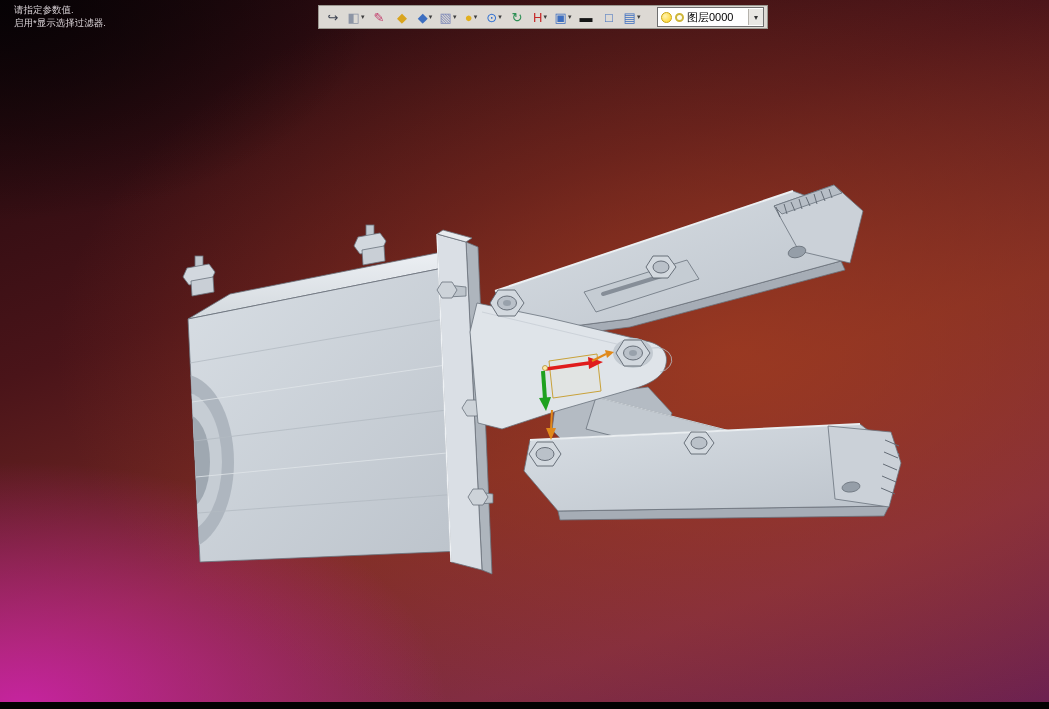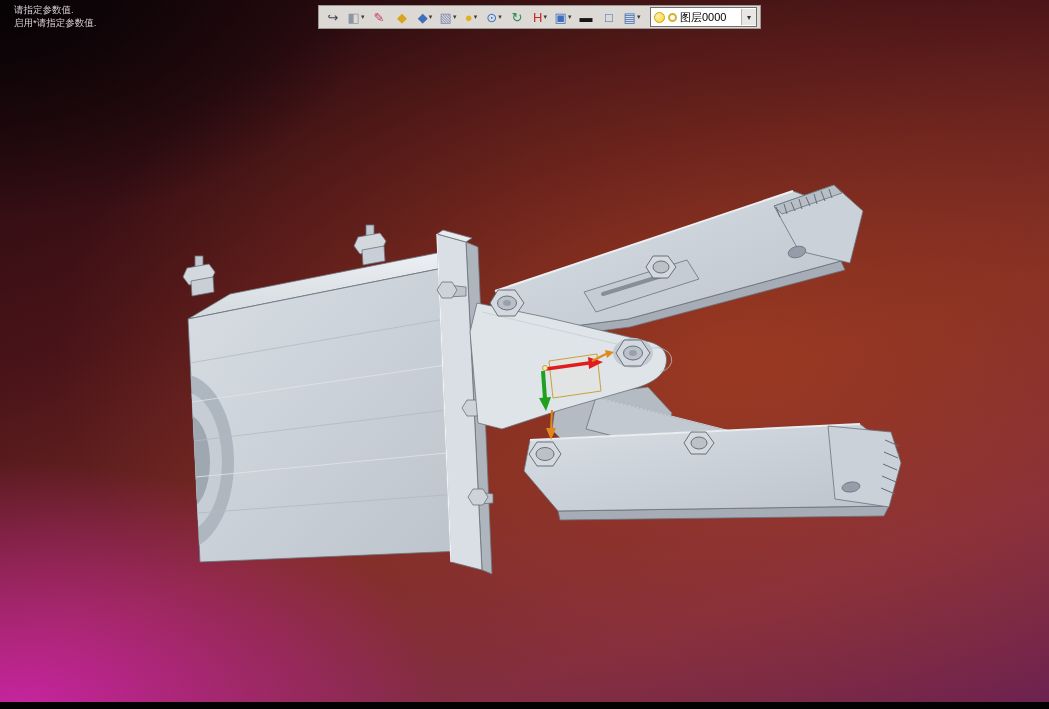--- a/index.html
+++ b/index.html
@@ -12,38 +12,38 @@
       linear-gradient(160deg,#1c070c 0%,#4a1419 35%,#7a2b26 60%,#802c44 80%,#6a2052 100%);
   }
   .status{position:absolute;left:14px;top:3px;color:#d9d2d6;font-size:9.5px;line-height:13px;z-index:5;}
   .toolbar{position:absolute;left:318px;top:5px;height:24px;display:flex;align-items:center;
     background:rgba(226,224,219,0.97);border:1px solid #9b9890;box-sizing:border-box;
     padding:0 3px;gap:1px;z-index:6;}
   .tb-btn{display:flex;align-items:center;justify-content:center;min-width:22px;height:20px;cursor:default;}
   .tb-btn .glyph{font-size:13px;line-height:1;}
   .chev{font-size:7px;color:#3c3c3c;margin-left:1px;}
   .combo{display:flex;align-items:center;background:#ffffff;border:1px solid #6e6e6e;height:18px;
-    margin-left:6px;padding-left:3px;gap:3px;}
+    margin-left:13px;padding-left:3px;gap:3px;}
   .bulb{width:9px;height:9px;border-radius:50%;
     background:radial-gradient(circle at 35% 35%, #fff3b0, #ffd21e);border:1px solid #c9a50f;}
   .ring{width:8px;height:8px;border-radius:50%;background:#fdfbee;border:2px solid #cdb53a;box-sizing:border-box;width:9px;height:9px;}
   .combo-text{font-size:11px;color:#000;min-width:56px;}
   .combo-arrow{width:14px;height:16px;display:flex;align-items:center;justify-content:center;
     background:#e9e7e3;border-left:1px solid #b5b2ac;font-size:8px;color:#333;margin-left:2px;}
   .bottom-bar{position:absolute;left:0;bottom:0;width:100%;height:7px;background:#020202;z-index:4;}
   svg.model{position:absolute;inset:0;z-index:2;}
 </style>
 </head>
 <body>
 
 <div class="viewport">
 
   <div class="status">
     <div>请指定参数值.</div>
-    <div>启用*请指定参数值.</div>
+    <div>启用*显示选择过滤器.</div>
   </div>
 
   <svg class="model" viewBox="0 0 1049 709" width="1049" height="709">
     <defs>
       <linearGradient id="gTop" x1="0" y1="0" x2="0" y2="1">
         <stop offset="0" stop-color="#eef1f5"></stop>
           <stop offset="1" stop-color="#d3d9de"></stop>
       </linearGradient>
       <linearGradient id="gFace" x1="0" y1="0" x2="1" y2="1">
         <stop offset="0" stop-color="#d8dee4"></stop>

